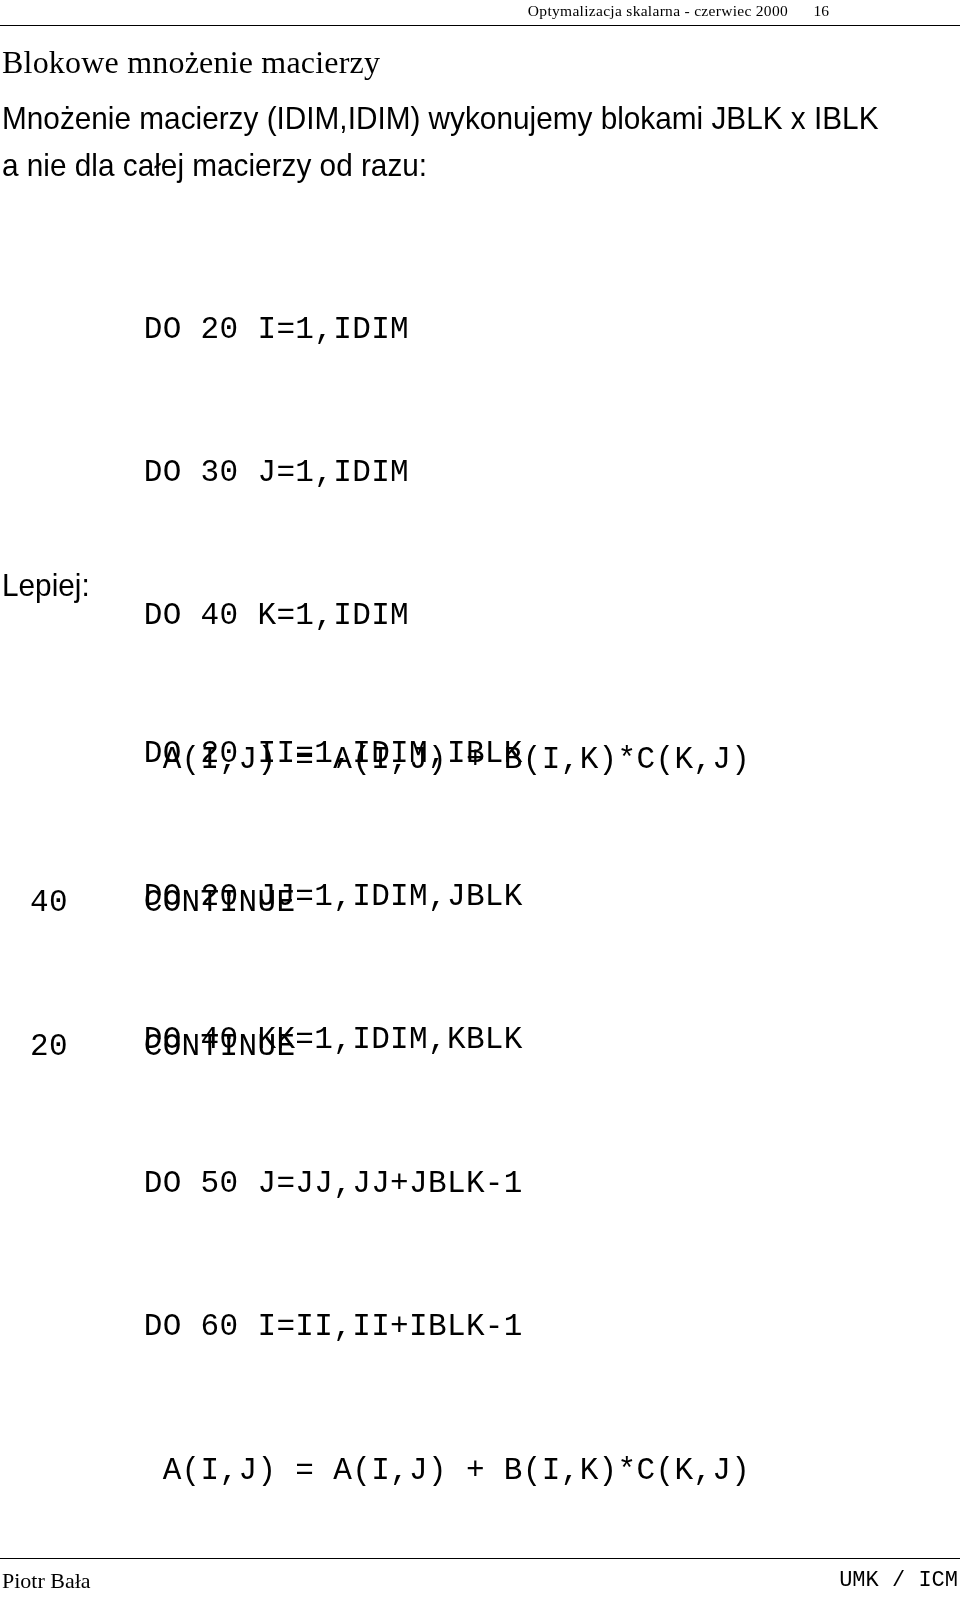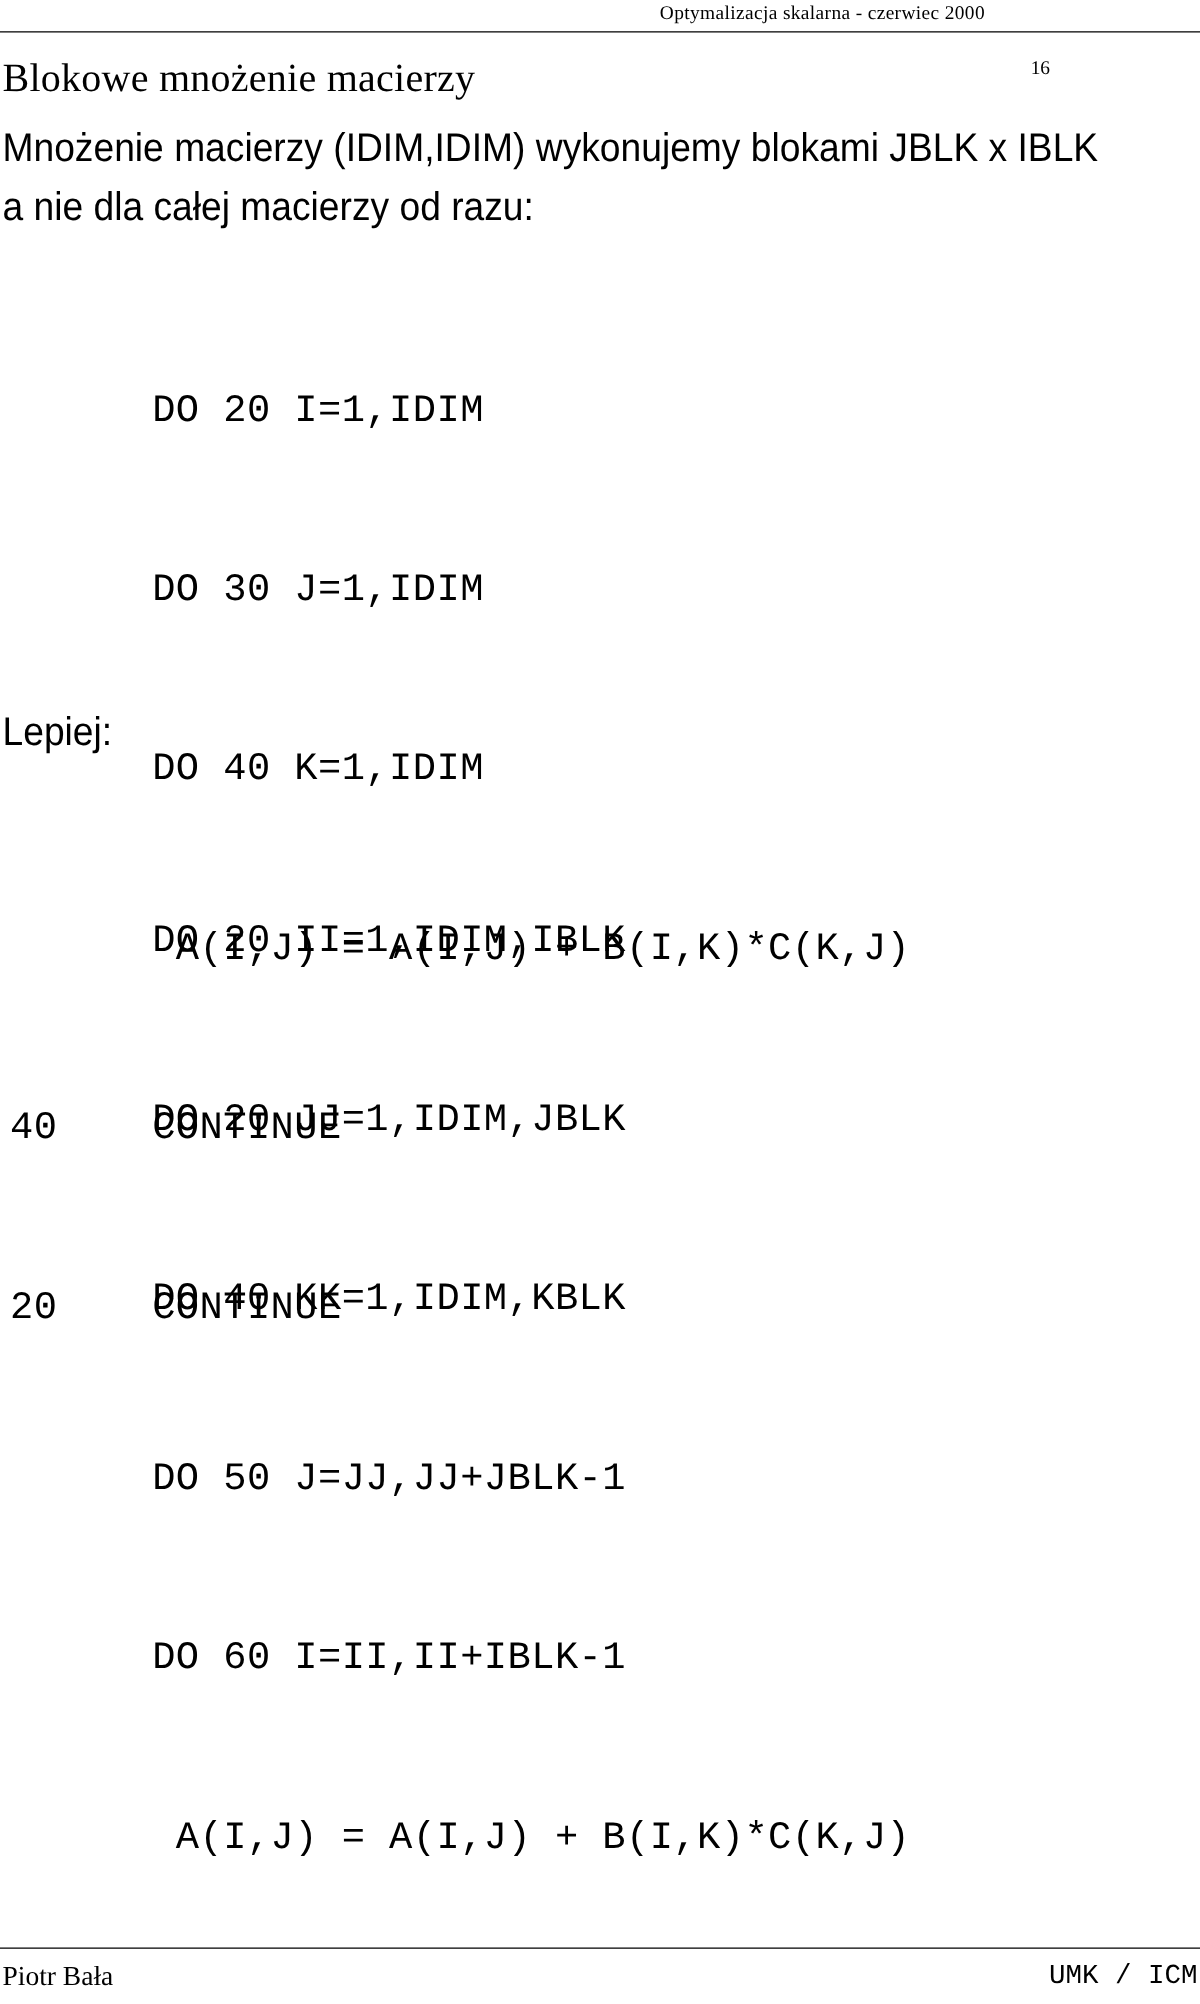--- a/index.html
+++ b/index.html
@@ -29,26 +29,25 @@
     right: 60px;
     top: 2px;
     font-family: "Liberation Serif", "DejaVu Serif", serif;
     font-size: 15.5px;
     letter-spacing: 0.3px;
     color: #000;
     white-space: nowrap;
   }
   .header-pageno {
     position: absolute;
-    right: 8px;
+    right: 19px;
     top: 2px;
     font-family: "Liberation Serif", "DejaVu Serif", serif;
     font-size: 15.5px;
     color: #000;
-    margin-top: 44px;
   }
   .rule {
     position: absolute;
     left: 0;
     width: 960px;
     height: 0;
     border-top: 1.4px solid #000;
   }
   .rule-header { top: 25px; }
   .rule-footer { top: 1558px; }
@@ -103,21 +102,21 @@
     font-family: "Liberation Mono", "DejaVu Sans Mono", monospace;
     font-size: 31px;
     line-height: 47.8px;
     letter-spacing: 0.35px;
     white-space: pre;
   }
   .code-block-1 { top: 210px; }
   .code-block-2 { top: 634px; }
   .code-line {
     display: block;
-    padding-left: 8px;
+    padding-left: 30px;
     white-space: pre;
   }
 
   
   .page-footer {
     position: absolute;
     left: 0;
     top: 1560px;
     width: 960px;
     height: 31px;

